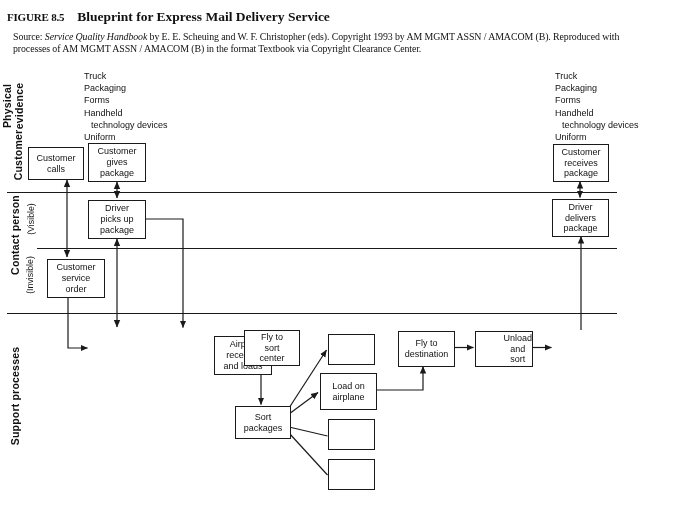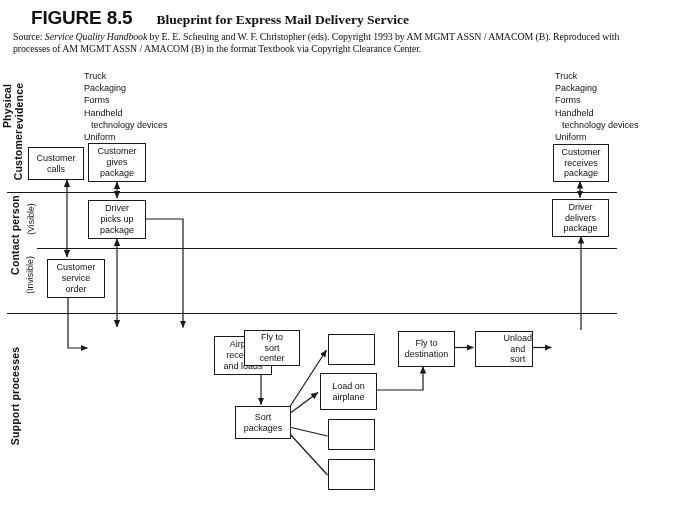--- a/index.html
+++ b/index.html
@@ -1,20 +1,20 @@
 <!DOCTYPE html>
 <html><head>
 <meta charset="utf-8">
 <style>
   html,body{margin:0;padding:0;background:#ffffff;}
   .page{position:relative;width:684px;height:526px;background:#fff;overflow:hidden;
         font-family:"Liberation Sans",sans-serif;color:#111;}
   .hdr{position:absolute;left:7px;top:7px;white-space:nowrap;}
-  .fig-label{font-family:Liberation Sans, sans-serif;font-weight:bold;font-size:19px;letter-spacing:-0.2px;margin-left:24px;}
-  .fig-title{font-family:"Liberation Serif",serif;font-weight:bold;font-size:13.5px;margin-left:24px;}
+  .fig-label{font-family:Liberation Serif, serif;font-weight:bold;font-size:11px;letter-spacing:-0.2px;}
+  .fig-title{font-family:"Liberation Serif",serif;font-weight:bold;font-size:13.5px;margin-left:13px;}
   .source{position:absolute;left:13px;top:31px;font-family:"Liberation Serif",serif;
           font-size:9.9px;line-height:12px;white-space:nowrap;letter-spacing:-0.1px;}
   .source i{font-style:italic;}
   svg.wires{position:absolute;left:0;top:0;width:684px;height:526px;}
   .vlabel{position:absolute;transform:translate(-50%,-50%) rotate(-90deg);
           white-space:pre-line;text-align:center;font-weight:bold;font-size:10.5px;
           line-height:11.5px;letter-spacing:0.2px;}
   .vsub{position:absolute;transform:translate(-50%,-50%) rotate(-90deg);
         white-space:nowrap;font-size:8.8px;}
   .evlist{position:absolute;font-size:9px;line-height:12.2px;white-space:nowrap;}

